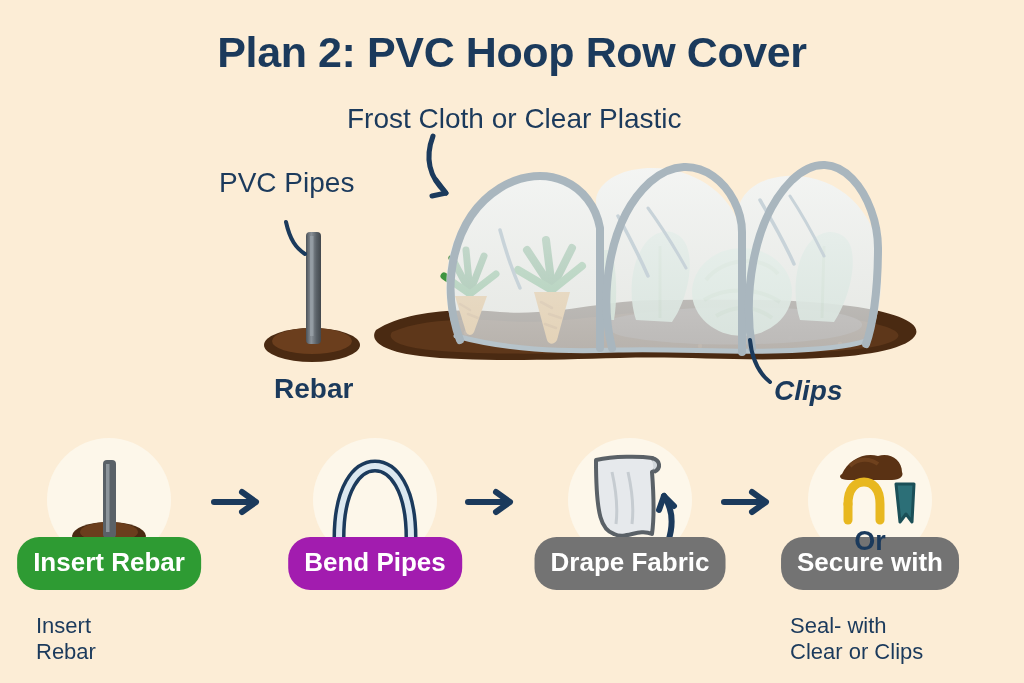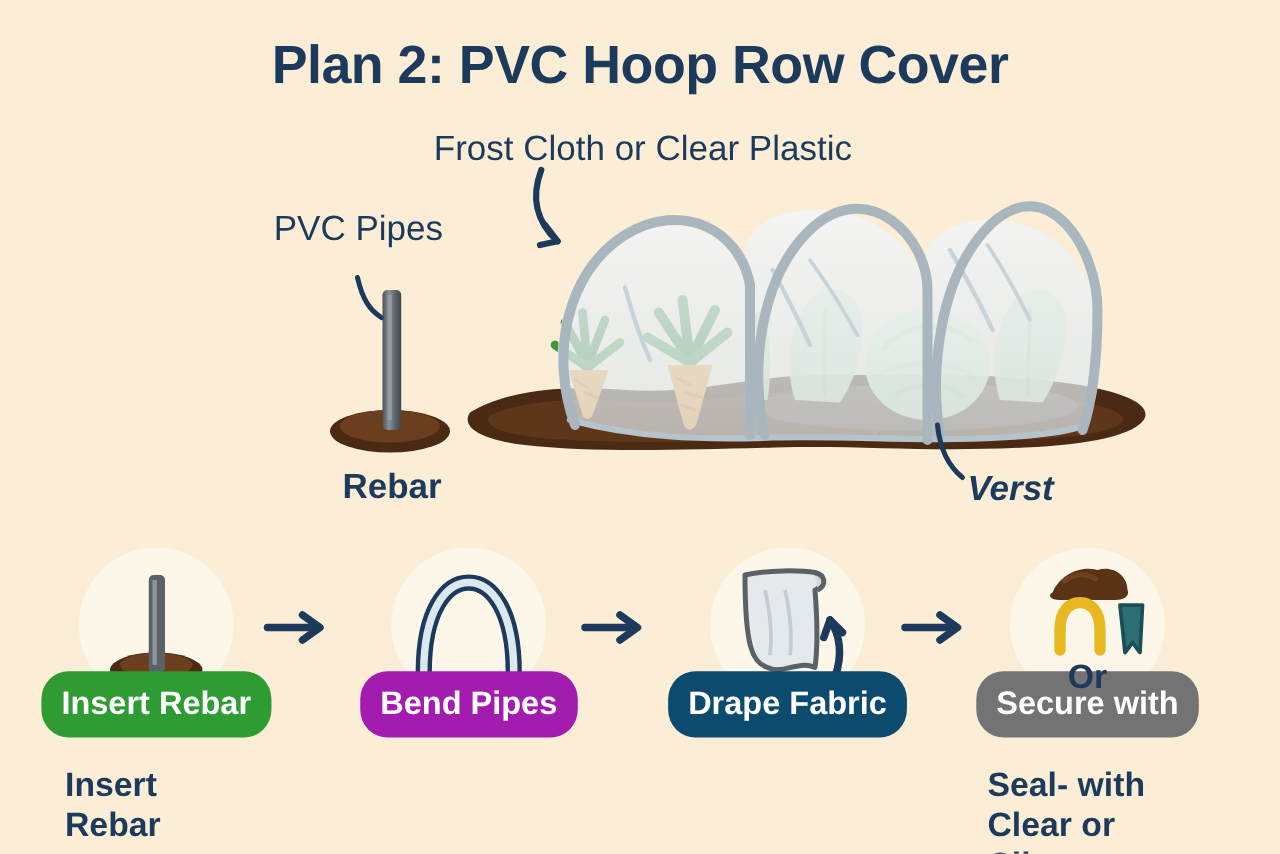--- a/index.html
+++ b/index.html
@@ -44,21 +44,21 @@
     top:112px;
     border-radius:22px;padding:10px 16px 12px 16px;
     color:#ffffff;font-size:26px;font-weight:bold;white-space:nowrap;
     text-align:center;
   }
   .arrow{
     position:absolute;top:62px;width:60px;height:30px;
   }
   .caption{
     position:absolute;top:188px;
-    color:#1B3A5C;font-size:27px;font-weight:bold;line-height:1.18;
+    color:#1B3A5C;font-size:22px;font-weight:normal;line-height:1.18;
     white-space:pre-line;
   }
   #or-text{
     position:absolute;left:50%;transform:translateX(-50%);
     top:88px;color:#1B3A5C;font-size:27px;font-weight:bold;
     z-index:5;
   }
 </style>
 </head>
 <body>
@@ -180,25 +180,25 @@
       <path d="M433 136 C424 160 430 178 446 193" stroke-width="5"></path>
       <path d="M446 193 L436 180 M446 193 L432 196" stroke-width="5"></path>
       <path d="M286 222 C290 240 296 248 305 254" stroke-width="4"></path>
       <path d="M770 382 C760 374 752 360 750 340" stroke-width="4"></path>
     </g>
   </svg>
 
   <div class="abs callout" id="lbl-pipes">PVC Pipes</div>
   <div class="abs callout" id="lbl-frost">Frost Cloth or Clear Plastic</div>
   <div class="abs callout" id="lbl-rebar">Rebar</div>
-  <div class="abs callout" id="lbl-verst">Verst</div>
+  <div class="abs callout" id="lbl-verst">Clips</div>
 
   <div class="abs" id="steps">
 
-    <div class="step" style="left:30px;">
+    <div class="step" style="left:14px;">
       <div class="step-circle">
         <svg viewBox="0 0 124 124" width="124" height="124">
           <ellipse cx="62" cy="98" rx="37" ry="14" fill="#4A2A12"></ellipse>
           <ellipse cx="62" cy="94" rx="29" ry="10" fill="#6B3E1D"></ellipse>
           <rect x="56" y="22" width="13" height="78" rx="4" fill="#5A6167"></rect>
           <rect x="59" y="26" width="3.5" height="68" fill="#9AA2A9" opacity="0.8"></rect>
         </svg>
       </div>
       <div class="step-badge" style="background:#2E9B33"><span>Insert Rebar</span></div>
       <div class="caption" style="left:22px;">Insert
@@ -230,21 +230,21 @@
         <svg viewBox="0 0 124 124" width="124" height="124">
           <path d="M28 22 C46 18 72 18 84 20 C90 24 90 32 84 34
                    C86 60 86 82 84 96 C70 90 58 102 46 96 C34 92 28 80 28 22 Z" fill="#E6E9EC" stroke="#5A6167" stroke-width="4" stroke-linejoin="round"></path>
           <path d="M84 20 C92 22 94 30 86 34" fill="#D2D7DB" stroke="#5A6167" stroke-width="4"></path>
           <path d="M44 34 C48 52 50 70 48 86" stroke="#C6CCD1" stroke-width="3" fill="none"></path>
           <path d="M60 34 C64 52 66 70 64 86" stroke="#C6CCD1" stroke-width="3" fill="none"></path>
           <path d="M100 104 C106 86 104 70 96 58" stroke="#1B3A5C" stroke-width="6" fill="none" stroke-linecap="round"></path>
           <path d="M96 58 L91 72 M96 58 L106 68" stroke="#1B3A5C" stroke-width="6" fill="none" stroke-linecap="round"></path>
         </svg>
       </div>
-      <div class="step-badge" style="background:#0c4a6e"><span>Drape Fabric</span></div>
+      <div class="step-badge" style="background:#737373"><span>Drape Fabric</span></div>
     </div>
 
     <svg class="arrow" style="left:718px;" viewBox="0 0 60 30">
       <path d="M6 15 H44" stroke="#1B3A5C" stroke-width="6" stroke-linecap="round"></path>
       <path d="M34 5 L48 15 L34 25" stroke="#1B3A5C" stroke-width="6" fill="none" stroke-linecap="round" stroke-linejoin="round"></path>
     </svg>
 
     <div class="step" style="left:775px;">
       <div class="step-circle">
         <svg viewBox="0 0 124 124" width="124" height="124">

